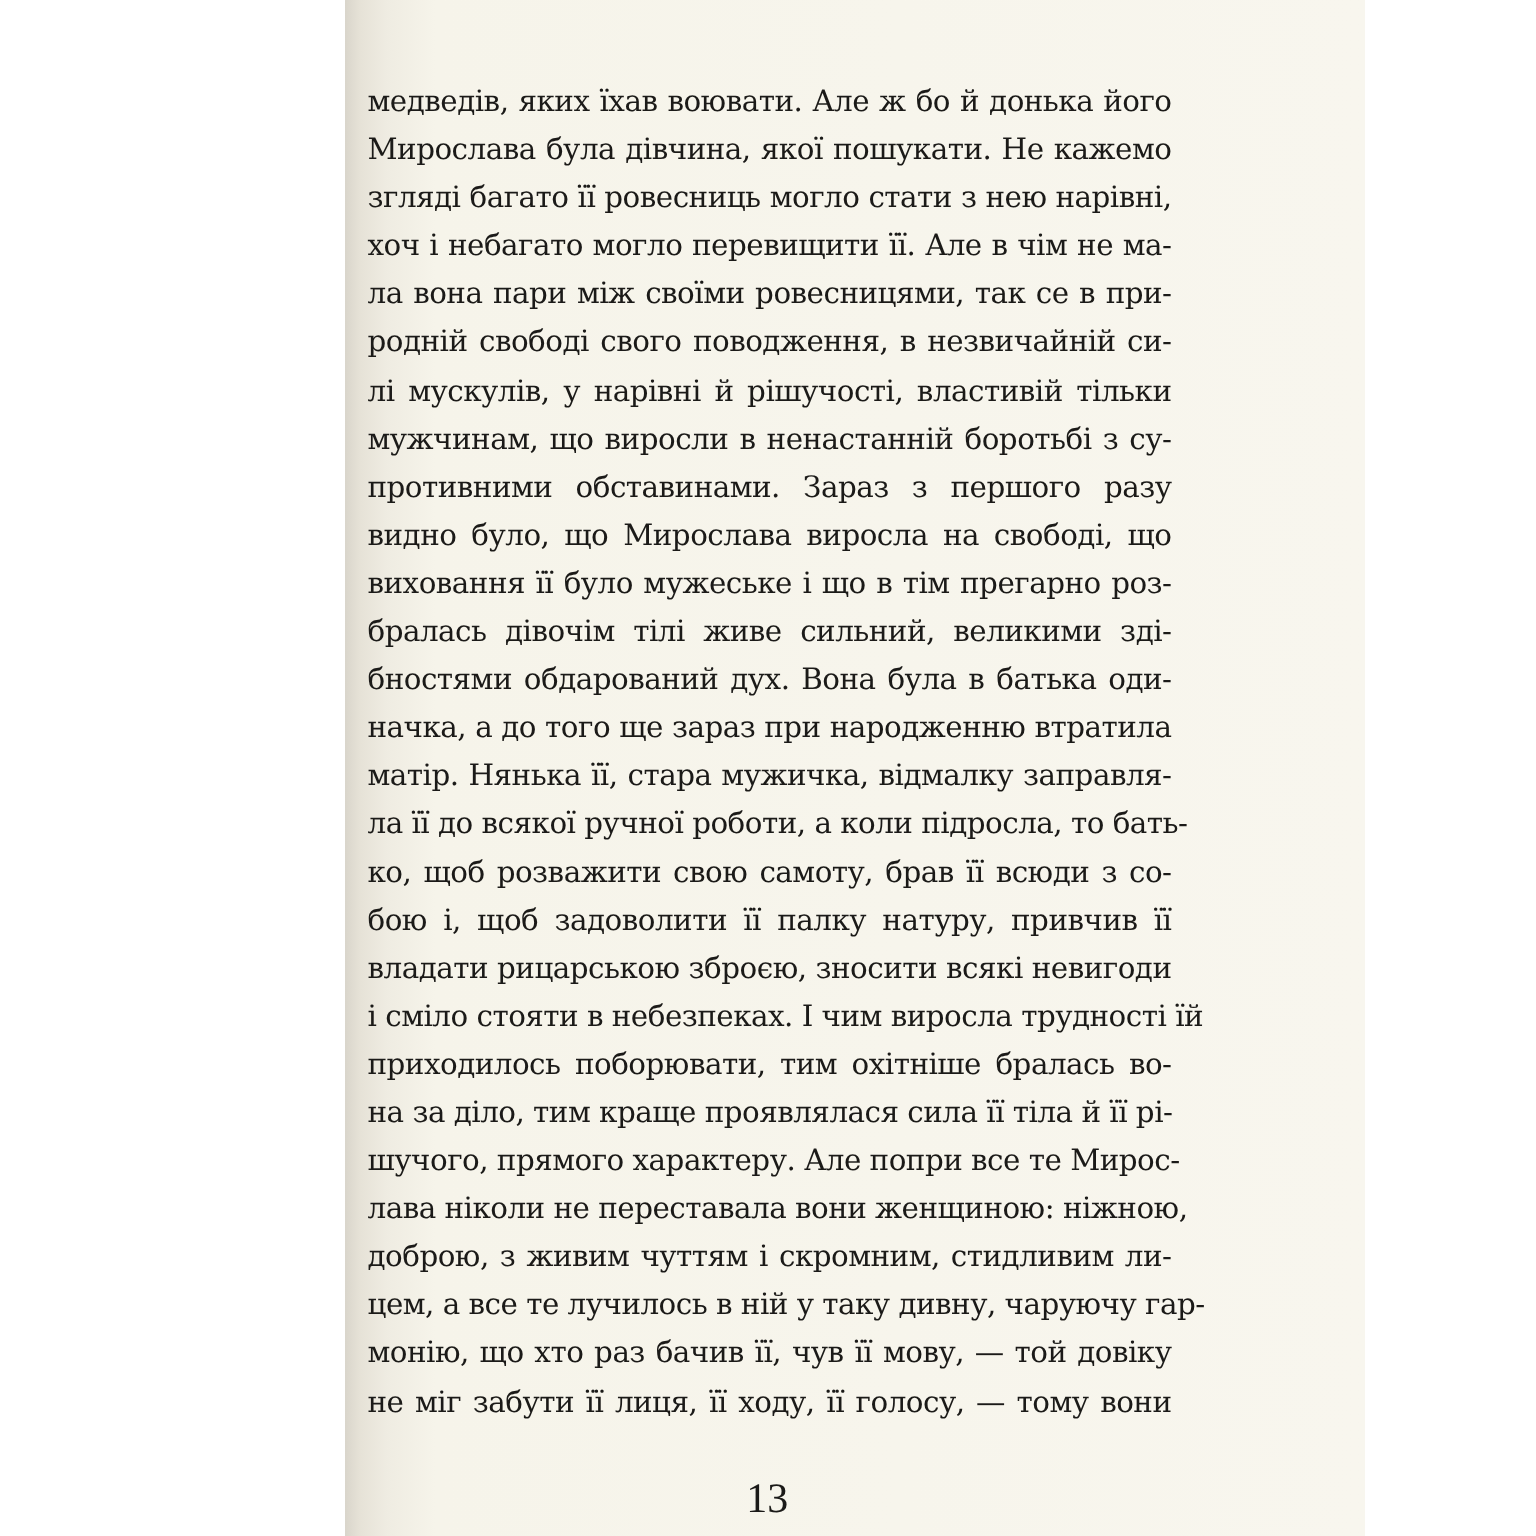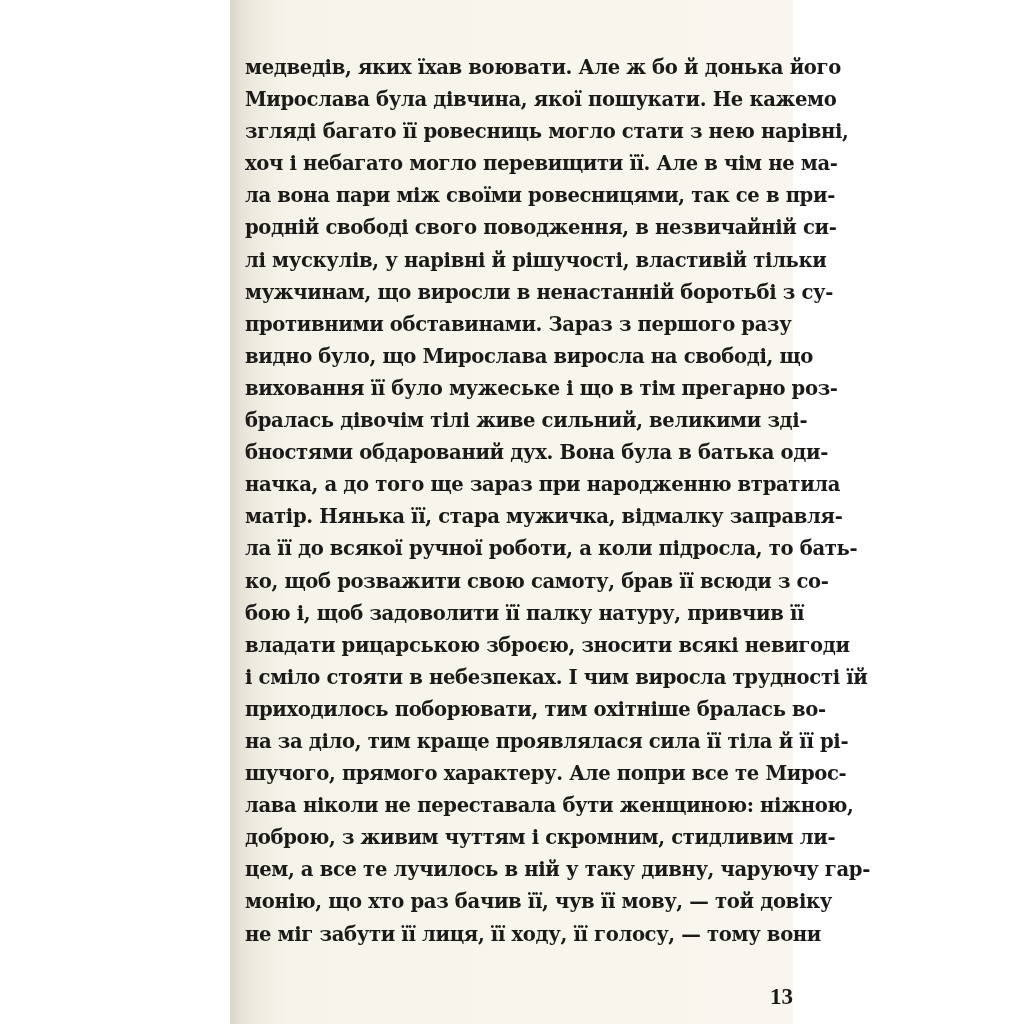--- a/index.html
+++ b/index.html
@@ -10,24 +10,23 @@
     body {
       width: 1024px;
       height: 1024px;
       position: relative;
       overflow: hidden;
     }
     .page {
       position: absolute;
       left: 230px;
       top: 0;
-      width: 563px;
+      width: 680px;
       height: 1024px;
       background: linear-gradient(to right, #d9d5cb 0px, #e6e2d7 10px, #efece2 28px, #f6f4ea 60px, #f8f6ee 100%);
-      font-weight: bold;
     }
     .text-block {
       position: absolute;
       left: 15px;
       top: 52px;
       width: 536px;
       font-family: "DejaVu Serif", "Liberation Serif", serif;
       font-size: 19.6px;
       line-height: 32.1px;
       color: #1b1a18;
@@ -41,23 +40,23 @@
       height: 32.1px;
     }
     .line.last {
       text-align-last: justify;
     }
     .page-number {
       position: absolute;
       left: 0;
       width: 563px;
       top: 984px;
-      text-align: right;
+      text-align: center;
       font-family: "Liberation Serif", "DejaVu Serif", serif;
-      font-size: 23px;
+      font-size: 28px;
       color: #1b1a18;
     }
   </style>
 </head>
 <body>
 
 <div class="page">
   <div class="text-block">
     <span class="line">медведів, яких їхав воювати. Але ж бо й донька його</span>
     <span class="line">Мирослава була дівчина, якої пошукати. Не кажемо</span>
@@ -75,20 +74,20 @@
     <span class="line">начка, а до того ще зараз при народженню втратила</span>
     <span class="line">матір. Нянька її, стара мужичка, відмалку заправля-</span>
     <span class="line">ла її до всякої ручної роботи, а коли підросла, то бать-</span>
     <span class="line">ко, щоб розважити свою самоту, брав її всюди з со-</span>
     <span class="line">бою і, щоб задоволити її палку натуру, привчив її</span>
     <span class="line">владати рицарською зброєю, зносити всякі невигоди</span>
     <span class="line">і сміло стояти в небезпеках. І чим виросла трудності їй</span>
     <span class="line">приходилось поборювати, тим охітніше бралась во-</span>
     <span class="line">на за діло, тим краще проявлялася сила її тіла й її рі-</span>
     <span class="line">шучого, прямого характеру. Але попри все те Мирос-</span>
-    <span class="line">лава ніколи не переставала бути женщиною: ніжною,</span>
+    <span class="line">лава ніколи не переставала вони женщиною: ніжною,</span>
     <span class="line">доброю, з живим чуттям і скромним, стидливим ли-</span>
     <span class="line">цем, а все те лучилось в ній у таку дивну, чаруючу гар-</span>
     <span class="line">монію, що хто раз бачив її, чув її мову, — той довіку</span>
     <span class="line last">не міг забути її лиця, її ходу, її голосу, — тому вони</span>
   </div>
   <div class="page-number">13</div>
 </div>
 
 </body></html>

